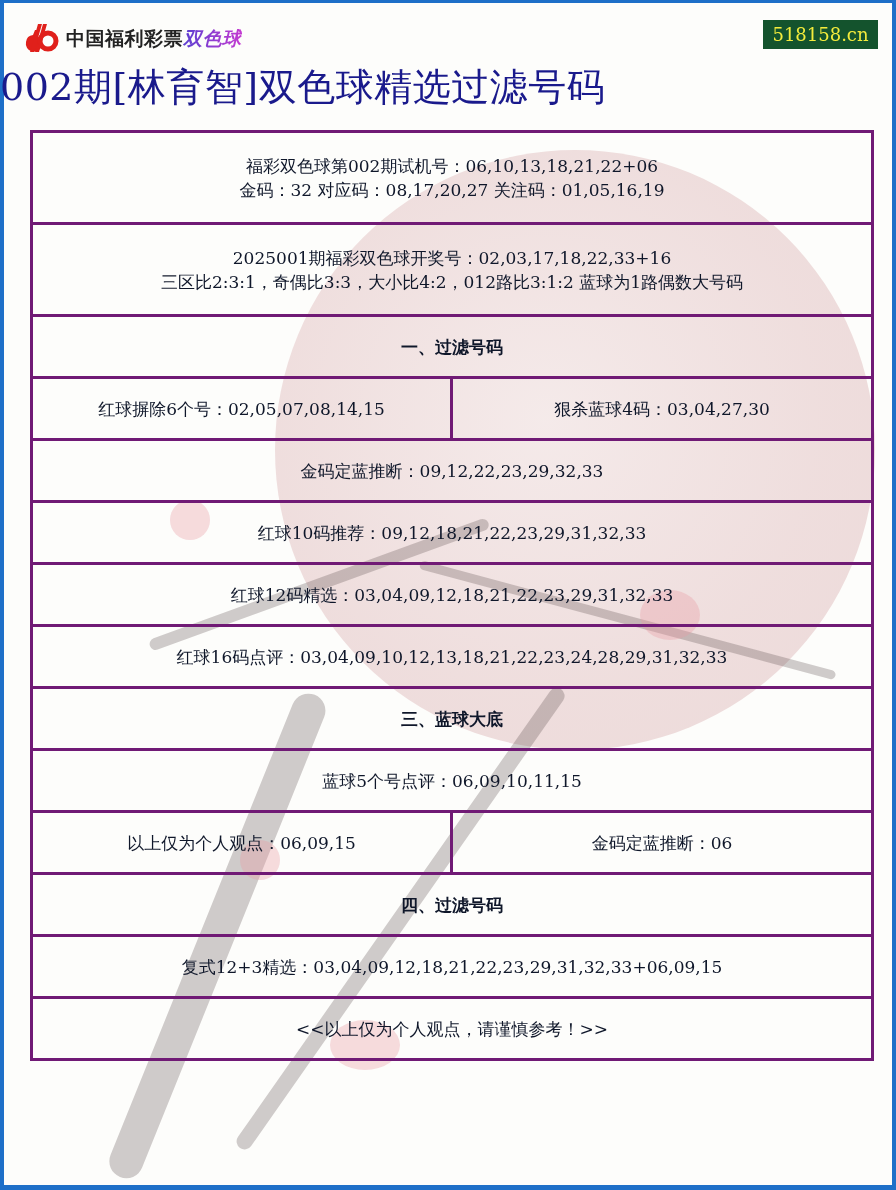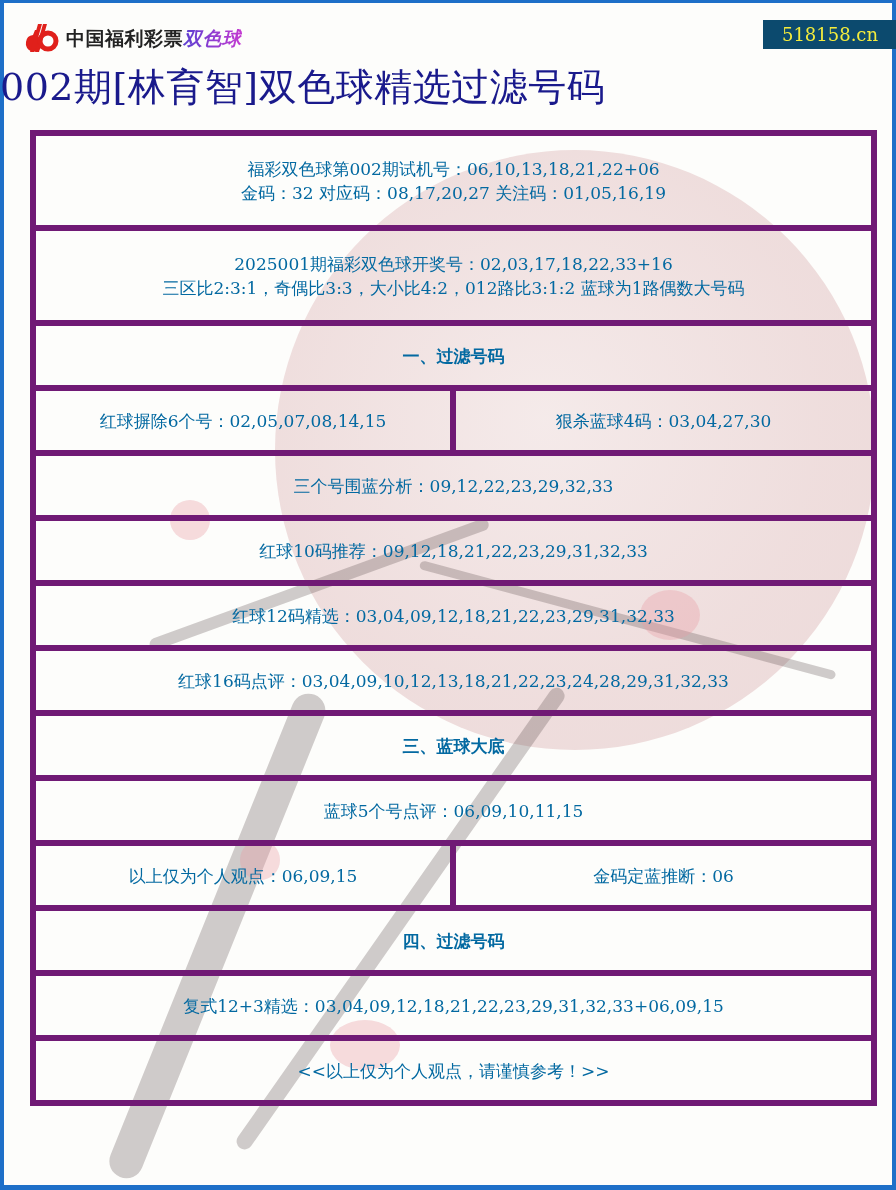--- a/index.html
+++ b/index.html
@@ -5,24 +5,24 @@
   html, body { margin:0; padding:0; }
   body { width:896px; height:1190px; position:relative; overflow:hidden; background:#fdfdfb; font-family:"DejaVu Serif","Liberation Serif",serif; }
   .frame { position:absolute; left:0; top:0; width:896px; height:1190px; box-sizing:border-box; border-left:4px solid #1e6fc8; border-right:4px solid #1e6fc8; border-top:3px solid #1e6fc8; border-bottom:5px solid #1e6fc8; }
   .bg-moon { position:absolute; left:275px; top:150px; width:600px; height:600px; border-radius:50%; background:radial-gradient(circle at 45% 45%, #f2e4e4 0%, #ead3d3 60%, #e6cdcd 100%); opacity:0.75; }
   .branch { position:absolute; background:#5a4a4a; opacity:0.28; border-radius:20px; transform-origin:left center; }
   .blossom { position:absolute; border-radius:50%; background:#e79aa3; opacity:0.35; }
   .logo { position:absolute; left:20px; top:22px; display:flex; align-items:center; }
   .logo-mark { width:40px; height:34px; position:relative; }
   .logo-text { font-family:Liberation Sans, sans-serif; font-weight:bold; font-size:19px; color:#222; margin-left:6px; letter-spacing:0.5px; }
   .logo-text .ssq { background:linear-gradient(90deg,#5b3fd1,#c43ad1); -webkit-background-clip:text; background-clip:text; color:transparent; font-style:italic; }
-  .site-badge { position:absolute; left:763px; top:20px; width:134px; height:29px; background:#0c4a6e; color:#f4ec3c; font-family:"DejaVu Serif","Liberation Serif",serif; font-size:18px; line-height:29px; text-align:center; }
+  .site-badge { position:absolute; left:763px; top:20px; width:115px; height:29px; background:#14532d; color:#f4ec3c; font-family:"DejaVu Serif","Liberation Serif",serif; font-size:18px; line-height:29px; text-align:center; }
   .title { position:absolute; left:0; width:896px; top:62px; text-align:left; color:#1a1a8c; font-size:38px; letter-spacing:0.5px; font-family:"DejaVu Serif","Liberation Serif",serif; }
   table.main { position:absolute; left:30px; top:130px; width:841px; border-collapse:collapse; table-layout:fixed; }
-  table.main td { border:6px solid #701a75; text-align:center; color:#0369a1; font-size:17px; line-height:24px; padding:0; }
+  table.main td { border:3px solid #701a75; text-align:center; color:#0f172a; font-size:17px; line-height:24px; padding:0; }
   tr.h90 td { height:89px; }
   tr.h60 td { height:59px; }
   .heading { font-weight:bold; }
 </style>
 </head>
 <body>
 
 <div class="frame"></div>
 
 <div class="bg-moon"></div>
@@ -70,21 +70,21 @@
         </td>
   </tr>
   <tr class="h60">
         <td colspan="2" class="heading">一、过滤号码</td>
       </tr>
   <tr class="h60">
     <td>红球摒除6个号：02,05,07,08,14,15</td>
     <td>狠杀蓝球4码：03,04,27,30</td>
   </tr>
   <tr class="h60">
-        <td colspan="2">三个号围蓝分析：09,12,22,23,29,32,33</td>
+        <td colspan="2">金码定蓝推断：09,12,22,23,29,32,33</td>
       </tr>
   <tr class="h60">
         <td colspan="2">红球10码推荐：09,12,18,21,22,23,29,31,32,33</td>
       </tr>
   <tr class="h60">
         <td colspan="2">红球12码精选：03,04,09,12,18,21,22,23,29,31,32,33</td>
       </tr>
   <tr class="h60">
         <td colspan="2">红球16码点评：03,04,09,10,12,13,18,21,22,23,24,28,29,31,32,33</td>
       </tr>

